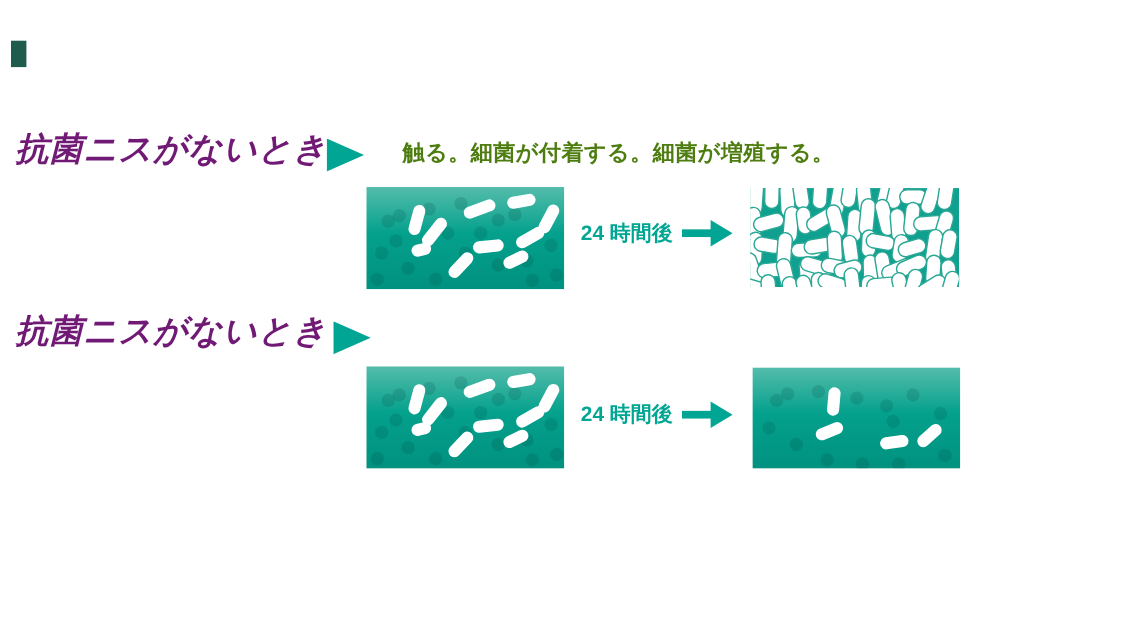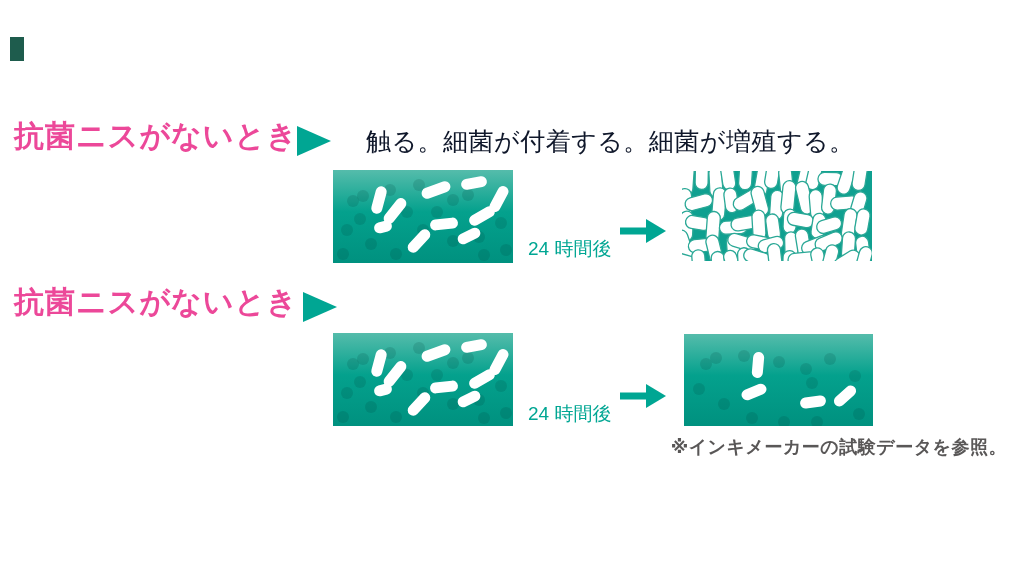--- a/index.html
+++ b/index.html
@@ -1,26 +1,26 @@
 <!DOCTYPE html>
 <html><head>
 <meta charset="utf-8">
 <style>
   html,body{margin:0;padding:0;background:#fff;}
   .canvas{position:relative;width:1024px;height:576px;background:#fff;overflow:hidden;
           font-family:"Liberation Sans","DejaVu Sans",sans-serif;}
   .corner-mark{position:absolute;left:10px;top:37px;width:14px;height:24px;background:#1e5c4d;}
-  .heading{position:absolute;margin:0;font-size:30px;font-weight:700;color:#ec4899;
-           line-height:1;letter-spacing:1px;white-space:nowrap;}
-  .desc{position:absolute;margin:0;font-size:25px;font-weight:400;color:#0f172a;
+  .heading{position:absolute;margin:0;font-size:30px;font-weight:700;color:#701a75;
+           line-height:1;letter-spacing:1px;white-space:nowrap;font-style:italic;}
+  .desc{position:absolute;margin:0;font-size:20px;font-weight:700;color:#4d7c0f;
         line-height:1;letter-spacing:0.5px;white-space:nowrap;}
   .pointer{position:absolute;display:block;}
   .box{position:absolute;display:block;}
   .timeline{position:absolute;display:flex;align-items:center;gap:9px;}
-  .timeline .tl-label{font-size:19px;font-weight:400;color:#00a693;white-space:nowrap;margin-top:37px;}
+  .timeline .tl-label{font-size:19px;font-weight:700;color:#00a693;white-space:nowrap;}
   .footnote{position:absolute;margin:0;right:17px;top:435px;font-size:18px;font-weight:700;
             color:#595757;white-space:nowrap;letter-spacing:0.5px;}
   
   #h1{left:14px;top:121px}      #p1{left:297px;top:126px}  #d1{left:366px;top:129px}
   #b1l{left:333px;top:170px;width:180px;height:93px}
   #t1{left:528px;top:199px}
   #b1r{left:682px;top:171px;width:190px;height:90px}
   
   #h2{left:14px;top:287px}      #p2{left:303px;top:292px}  #d2{left:366px;top:295px}
   #b2l{left:333px;top:333px;width:180px;height:93px}
@@ -232,15 +232,14 @@
       <circle cx="100" cy="88" r="6" fill="#003f37" fill-opacity="0.16"></circle>
       <circle cx="133" cy="88" r="6" fill="#003f37" fill-opacity="0.16"></circle>
       <circle cx="128" cy="49" r="6" fill="#003f37" fill-opacity="0.16"></circle>
       <circle cx="175" cy="80" r="6" fill="#003f37" fill-opacity="0.16"></circle>
       <rect x="61" y="25.5" width="26" height="11" rx="5.5" fill="#ffffff" transform="rotate(-85 74 31)"></rect>
       <rect x="57" y="52.5" width="26" height="11" rx="5.5" fill="#ffffff" transform="rotate(-22 70 58)"></rect>
       <rect x="116" y="62.5" width="26" height="11" rx="5.5" fill="#ffffff" transform="rotate(-8 129 68)"></rect>
       <rect x="148" y="56.5" width="26" height="11" rx="5.5" fill="#ffffff" transform="rotate(-42 161 62)"></rect>
     </svg>
 
-  <p class="footnote">※インキメーカーの試験データを参照。</p>
 
 </div>
 
 </body></html>

